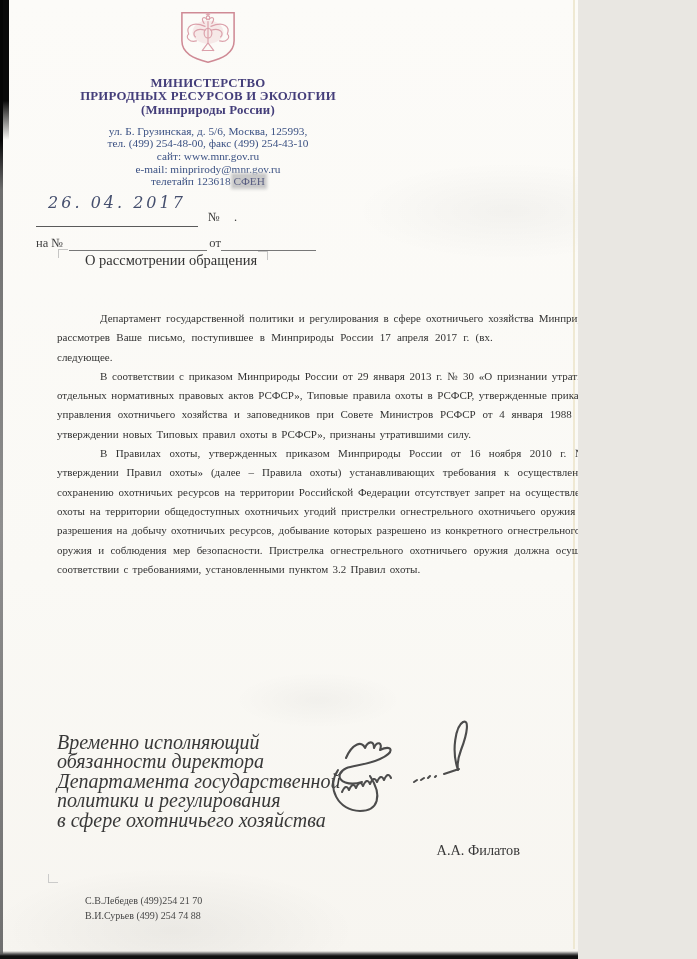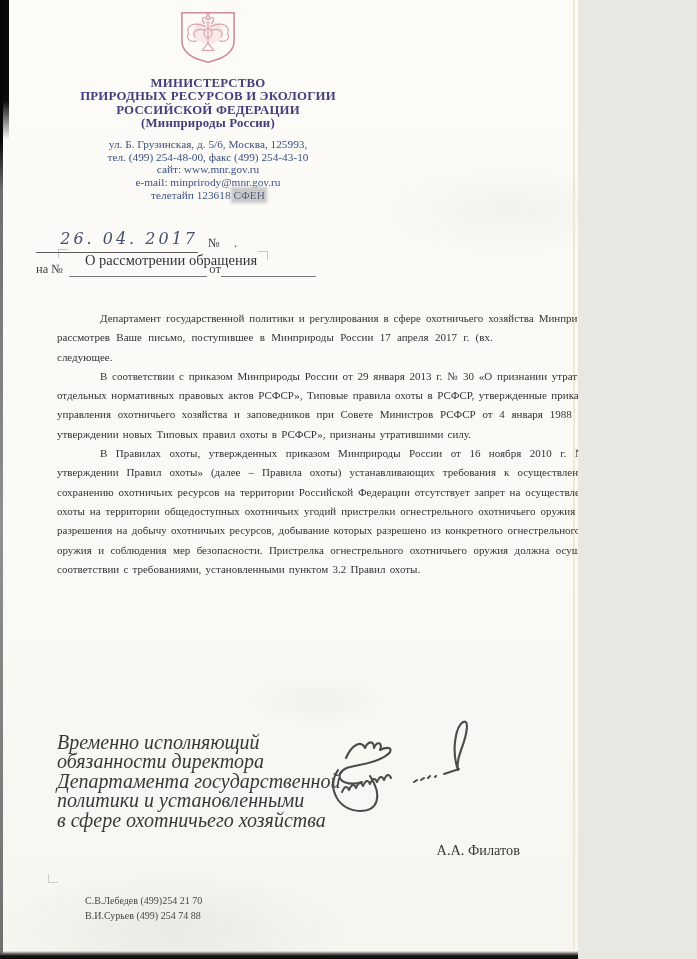--- a/index.html
+++ b/index.html
@@ -30,21 +30,21 @@
   .header { position:absolute; left:42px; top:8px; width:332px; text-align:center; }
   .emblem { display:inline-block; }
   .ministry { margin-top:7px; font-weight:bold; font-size:12.8px; line-height:13.3px;
     color:#443e7a; letter-spacing:.2px; }
   .addr { margin-top:8px; font-size:11.3px; line-height:12.6px; color:#3b5183; }
   .smudge { background:#c9c9c9; box-shadow:0 0 3px 2px #c9c9c9; color:#595e82; }
 
   .ref { position:absolute; left:36px; top:193px; width:340px; font-size:12.5px; color:#3f3f3f; }
   .date-line { display:flex; align-items:flex-end; }
   .date-underline { display:inline-block; width:162px; border-bottom:1.2px solid #5a5a5a;
-    padding-bottom:4px; text-align:right;margin-top:36px; }
+    padding-bottom:14px; text-align:center; }
   .hand { font-family:"DejaVu Serif", serif; font-style:italic; font-size:16px;
     letter-spacing:3px; color:#454f6e; white-space:nowrap; }
   .num-sign { margin-left:10px; padding-bottom:2px; }
   .num-dot { margin-left:14px; padding-bottom:2px; }
   .onum-line { margin-top:9px; display:flex; align-items:flex-end; }
   .ul1 { display:inline-block; width:138px; border-bottom:1px solid #777; margin-left:6px; }
   .ul2 { display:inline-block; width:95px; border-bottom:1px solid #777; }
   .from-label { margin-left:2px; }
 
   .subject { position:absolute; left:85px; top:252px; font-size:14.5px; color:#333; }
@@ -90,21 +90,20 @@
           <path d="M36 19 C50 13 56 20 53 27 C57 30 52 36 45 34"></path>
           <path d="M30 23 C20 20 16 26 20 30 M36 23 C46 20 50 26 46 30"></path>
           <path d="M33 14 V36 M33 36 L27 44 M33 36 L39 44 M27 44 H39"></path>
           <ellipse cx="33" cy="26" rx="4" ry="5"></ellipse>
         </g>
       </svg>
     </span>
     <div class="ministry">
       <div>МИНИСТЕРСТВО</div>
       <div>ПРИРОДНЫХ РЕСУРСОВ И ЭКОЛОГИИ</div>
-      <div>РОССИЙСКОЙ ФЕДЕРАЦИИ</div>
       <div>(Минприроды России)</div>
     </div>
     <div class="addr">
       <div>ул. Б. Грузинская, д. 5/6, Москва, 125993,</div>
       <div>тел. (499) 254-48-00, факс (499) 254-43-10</div>
       <div>сайт: www.mnr.gov.ru</div>
       <div>e-mail: minprirody@mnr.gov.ru</div>
       <div><span>телетайп 123618 </span><span class="smudge">СФЕН</span></div>
     </div>
   </div>
@@ -128,21 +127,21 @@
   <div class="body-text">
     <p><span>Департамент государственной политики и регулирования в сфере охотничьего хозяйства Минприроды России, рассмотрев Ваше письмо, поступившее в Минприроды России 17 апреля 2017 г. (вх.</span><span class="blank-gap"></span><span>), сообщает следующее.</span></p>
     <p>В соответствии с  приказом Минприроды России от 29 января 2013 г. № 30 «О признании утратившими силу отдельных нормативных правовых актов РСФСР», Типовые правила охоты в РСФСР, утвержденные приказом Главного управления охотничьего хозяйства и заповедников при Совете Министров РСФСР от 4 января 1988 г. № 1 «Об утверждении новых Типовых правил охоты в РСФСР», признаны утратившими силу.</p>
     <p>В Правилах охоты, утвержденных приказом Минприроды России от 16 ноября 2010 г. № 512 «Об утверждении Правил охоты» (далее – Правила охоты) устанавливающих требования к осуществлению охоты и сохранению охотничьих ресурсов на территории Российской Федерации отсутствует запрет на осуществление в сезоне охоты на территории общедоступных охотничьих угодий пристрелки огнестрельного охотничьего оружия при наличии разрешения на добычу охотничьих ресурсов, добывание которых разрешено из конкретного огнестрельного охотничьего оружия и соблюдения мер безопасности. Пристрелка огнестрельного охотничьего оружия должна осуществляться в соответствии с требованиями, установленными пунктом 3.2 Правил охоты.</p>
   </div>
 
   <div class="sig-position">
     <div>Временно исполняющий</div>
     <div>обязанности директора</div>
     <div>Департамента государственной</div>
-    <div>политики и установленными</div>
+    <div>политики и регулирования</div>
     <div>в сфере охотничьего хозяйства</div>
   </div>
 
   <span class="sig-svg">
     <svg width="200" height="110" viewBox="0 0 200 110">
       <g fill="none" stroke="#4c4c4c" stroke-width="2.1" stroke-linecap="round" stroke-linejoin="round">
         <path d="M38 46 C44 32 54 28 57 36 C60 29 66 28 66 36 C69 29 75 30 72 38 C84 32 88 40 72 47 C52 56 36 52 32 62 C29 70 42 74 54 70"></path>
         <path d="M30 58 C18 76 30 98 52 99 C70 99 75 84 62 64"></path>
         <path d="M34 80 q 4 -9 7 -2 q 4 -9 7 -2 q 4 -9 7 -2 q 4 -9 7 -2 q 4 -9 7 -2 q 4 -9 7 -2 q 4 -9 7 -2"></path>
         <path d="M106 70 l 3 -2 M 113 68 l 3 -2 M 120 66 l 2 -2 M 127 65 l 1 -1"></path>

